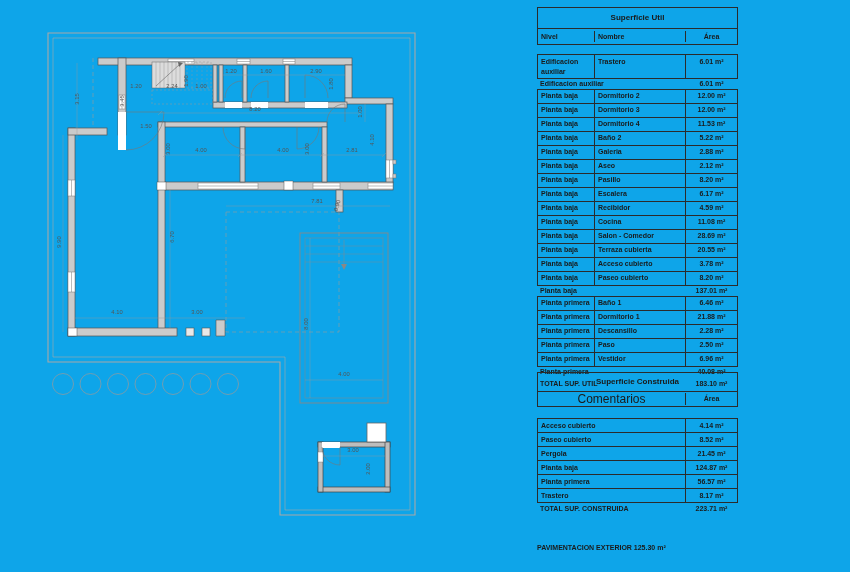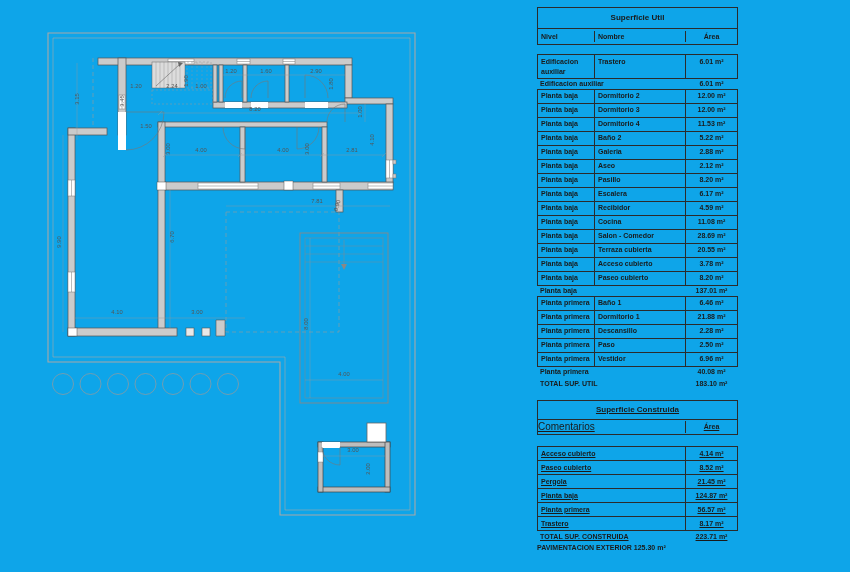--- a/index.html
+++ b/index.html
@@ -11,21 +11,21 @@
   
   .tbl{position:absolute;width:201px;font-size:7px;font-weight:bold;line-height:10.5px;}
   .tbl-head{border:1px solid #2b2b2b;}
   .tbl-title{height:20px;line-height:20px;text-align:center;font-size:8px;border-bottom:1px solid #2b2b2b;}
   .tbl-cols{display:flex;height:15px;align-items:center;}
   .tbl-cols .hc{padding-top:1px;}
   .c-nivel{width:56px;padding-left:3px;box-sizing:border-box;}
   .c-nombre{flex:1;border-left:1px solid #2b2b2b;padding-left:3px;box-sizing:border-box;}
   .c-area{width:52px;border-left:1px solid #2b2b2b;text-align:center;box-sizing:border-box;}
   .c-com{flex:1;padding-left:3px;box-sizing:border-box;}
-  .c-com-center{flex:1;text-align:left;font-weight:normal;font-size:10px;}
+  .c-com-center{flex:1;text-align:center;font-weight:normal;font-size:12px;}
   .tbl-body{margin-top:10px;}
   .tgroup{border:1px solid #2b2b2b;margin-top:-1px;}
   .trow{display:flex;min-height:13px;}
   .trow + .trow{border-top:1px solid #2b2b2b;}
   .trow .cell{padding-top:1.5px;}
   .xrow{display:flex;height:11px;align-items:center;}
   .xrow .xlabel{flex:1;padding-left:3px;}
   .xrow .xarea{width:53px;text-align:center;}
   .xrow.total{height:13px;}
   #pav-footer{position:absolute;left:537px;top:544px;font-size:7px;font-weight:bold;}
@@ -355,21 +355,21 @@
           <div class="xlabel">Planta primera</div>
           <div class="xarea">40.08 m²</div>
         </div>
         <div class="xrow total">
           <div class="xlabel">TOTAL SUP. UTIL</div>
           <div class="xarea">183.10 m²</div>
         </div>
       </div>
   </div>
 
-  <div class="tbl" style="left:537px;top:400px;text-decoration:underline;">
+  <div class="tbl" style="left:537px;top:372px;">
     <div class="tbl-head">
       <div class="tbl-title" style="height:18px;line-height:18px;">Superficie Construida</div>
       <div class="tbl-cols" style="height:14px;">
         <div class="hc c-com-center">Comentarios</div>
         <div class="hc c-area">Área</div>
       </div>
     </div>
     <div class="tbl-body" style="margin-top:12px;">
         <div class="tgroup">
           <div class="trow">

